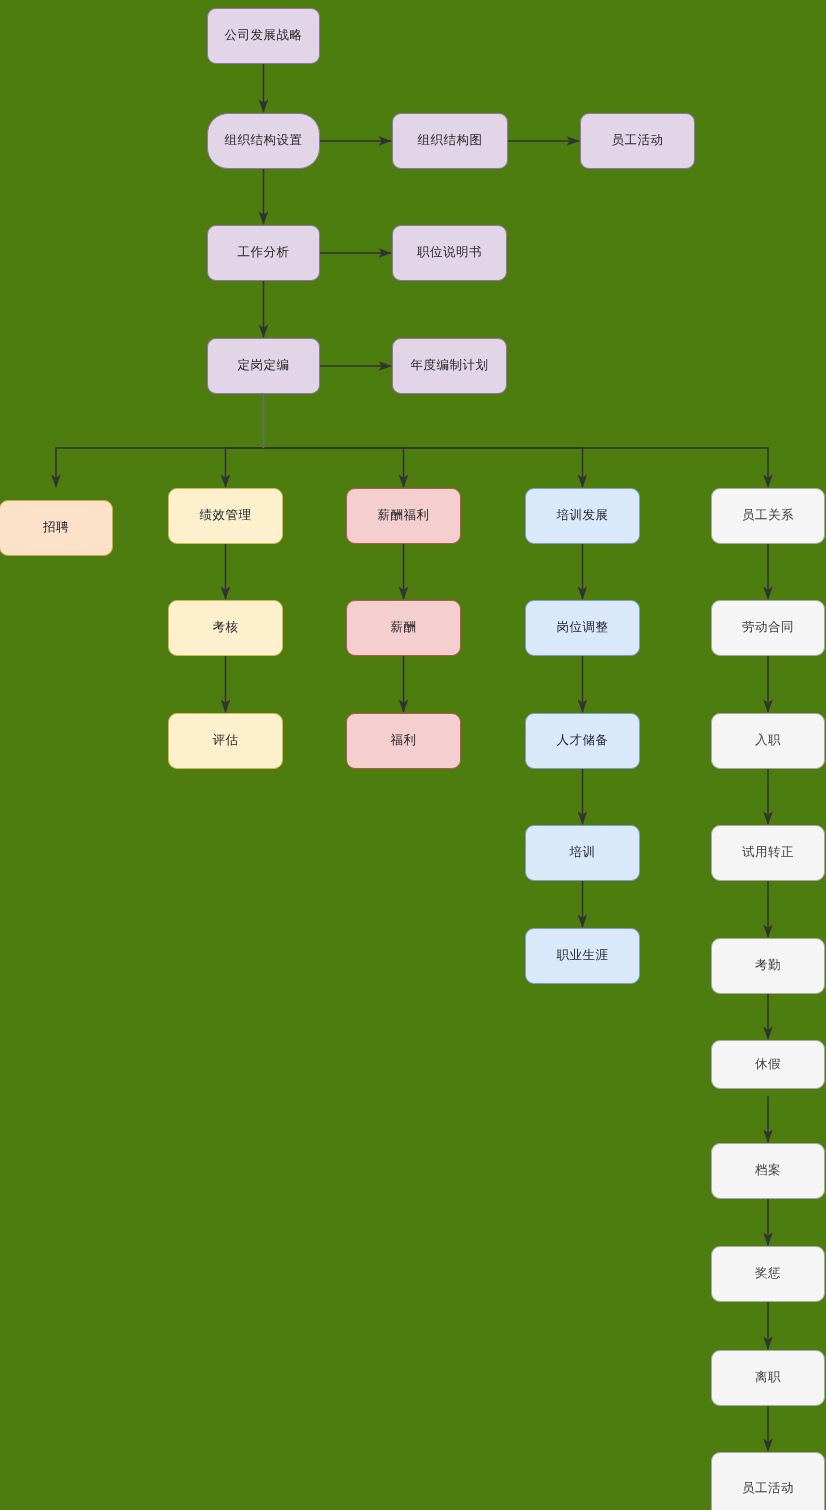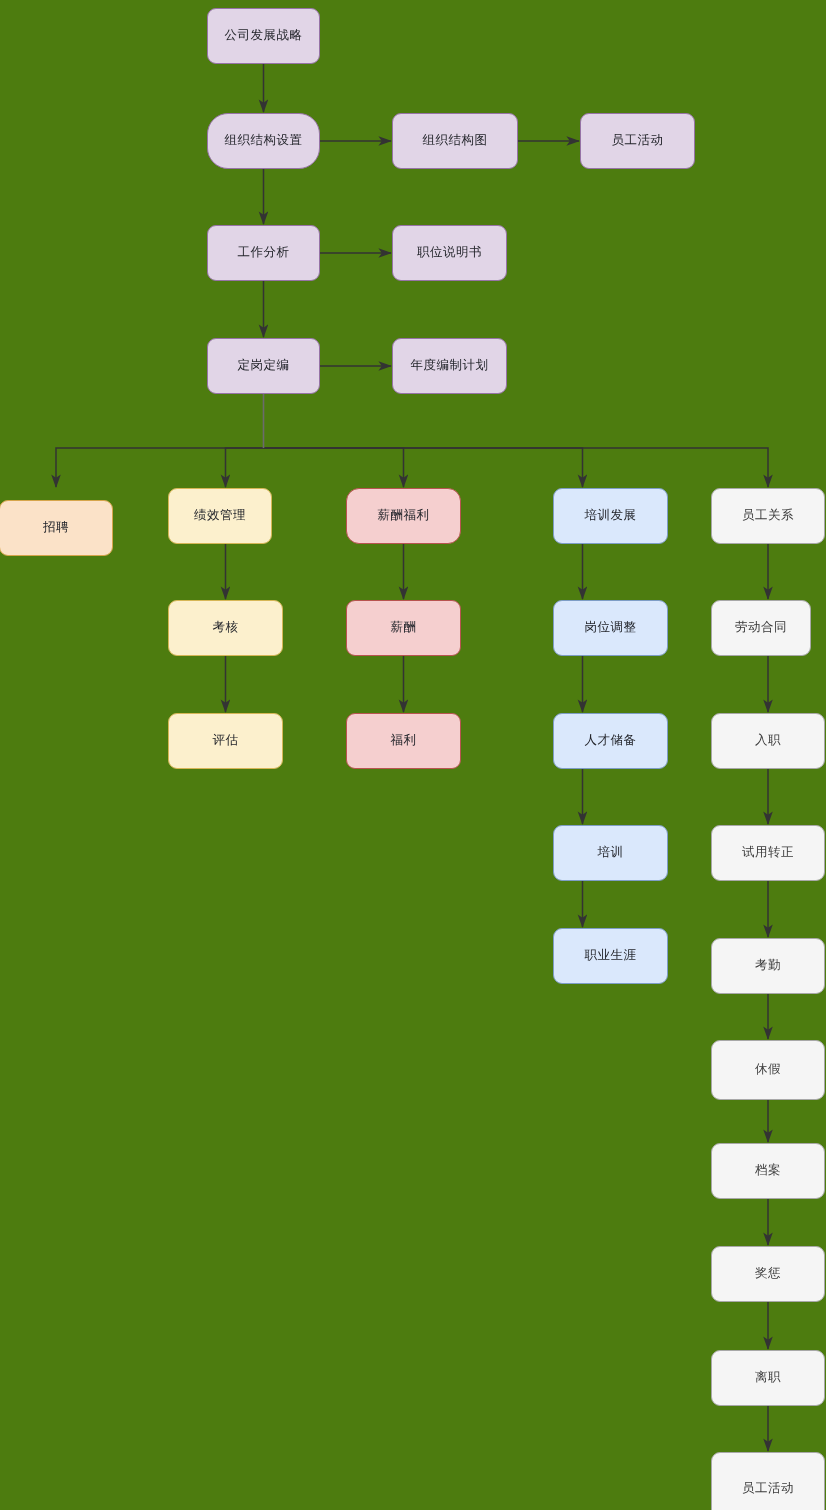--- a/index.html
+++ b/index.html
@@ -41,21 +41,21 @@
     letter-spacing: 0.5px;
     text-align: center;
     color: #23252b;
     white-space: nowrap;
     z-index: 2;
   }
   .n-purple { background: #e1d5e7; border-color: #9673a6; }
   .n-orange { background: #fbe2c8; border-color: #d6a54b; }
   .n-yellow { background: #fcf0cd; border-color: #d6b656; }
   .n-red    { background: #f5cfcf; border-color: #b85450; }
-  .n-blue   { background: #dae8fc; border-color: #7e9dc6; margin-left: 28px; }
+  .n-blue   { background: #dae8fc; border-color: #7e9dc6; }
   .n-gray   { background: #f5f5f5; border-color: #a8a8a8; color: #3a3a3a; }
 </style>
 </head>
 <body>
 
 <div id="canvas">
   <svg id="edges" viewBox="0 0 826 1510" xmlns="http://www.w3.org/2000/svg">
     <defs>
       <marker id="arrow" markerWidth="10" markerHeight="10" refX="8.4" refY="3.2" orient="auto" markerUnits="strokeWidth">
         <path d="M0,0 L9,3.2 L0,6.4 L2.3,3.2 z" fill="#333333"></path>
@@ -94,51 +94,51 @@
         <polyline points="263.5,394 263.5,448" fill="none" stroke="#6b6b6b" stroke-width="1.6"></polyline>
       </g>
   </svg>
   <div id="node-layer">
       <div class="node n-purple" style="left: 207px; top: 8px; width: 113px; height: 56px;">
         <span>公司发展战略</span>
       </div>
       <div class="node n-purple" style="left: 207px; top: 113px; width: 113px; height: 56px; border-radius: 21px;">
         <span>组织结构设置</span>
       </div>
-      <div class="node n-purple" style="left: 392px; top: 113px; width: 126px; height: 56px; justify-content: center;">
+      <div class="node n-purple" style="left: 392px; top: 113px; width: 116px; height: 56px; justify-content: center;">
         <span>组织结构图</span>
       </div>
       <div class="node n-purple" style="left: 580px; top: 113px; width: 115px; height: 56px;">
         <span>员工活动</span>
       </div>
       <div class="node n-purple" style="left: 207px; top: 225px; width: 113px; height: 56px;">
         <span>工作分析</span>
       </div>
       <div class="node n-purple" style="left: 392px; top: 225px; width: 115px; height: 56px;">
         <span>职位说明书</span>
       </div>
       <div class="node n-purple" style="left: 207px; top: 338px; width: 113px; height: 56px;">
         <span>定岗定编</span>
       </div>
       <div class="node n-purple" style="left: 392px; top: 338px; width: 115px; height: 56px;">
         <span>年度编制计划</span>
       </div>
       <div class="node n-orange" style="left: -1px; top: 488px; width: 114px; height: 56px; margin-top: 12px;">
         <span>招聘</span>
       </div>
-      <div class="node n-yellow" style="left: 168px; top: 488px; width: 104px; height: 56px;">
+      <div class="node n-yellow" style="left: 168px; top: 488px; width: 115px; height: 56px;">
         <span>绩效管理</span>
       </div>
       <div class="node n-yellow" style="left: 168px; top: 600px; width: 115px; height: 56px;">
         <span>考核</span>
       </div>
       <div class="node n-yellow" style="left: 168px; top: 713px; width: 115px; height: 56px;">
         <span>评估</span>
       </div>
-      <div class="node n-red" style="left: 346px; top: 488px; width: 115px; height: 56px; border-radius: 13px;">
+      <div class="node n-red" style="left: 346px; top: 488px; width: 115px; height: 56px;">
         <span>薪酬福利</span>
       </div>
       <div class="node n-red" style="left: 346px; top: 600px; width: 115px; height: 56px;">
         <span>薪酬</span>
       </div>
       <div class="node n-red" style="left: 346px; top: 713px; width: 115px; height: 56px;">
         <span>福利</span>
       </div>
       <div class="node n-blue" style="left: 525px; top: 488px; width: 115px; height: 56px;">
         <span>培训发展</span>
@@ -151,33 +151,33 @@
       </div>
       <div class="node n-blue" style="left: 525px; top: 825px; width: 115px; height: 56px;">
         <span>培训</span>
       </div>
       <div class="node n-blue" style="left: 525px; top: 928px; width: 115px; height: 56px;">
         <span>职业生涯</span>
       </div>
       <div class="node n-gray" style="left: 711px; top: 488px; width: 114px; height: 56px;">
         <span>员工关系</span>
       </div>
-      <div class="node n-gray" style="left: 711px; top: 600px; width: 100px; height: 56px;">
+      <div class="node n-gray" style="left: 711px; top: 600px; width: 114px; height: 56px;">
         <span>劳动合同</span>
       </div>
       <div class="node n-gray" style="left: 711px; top: 713px; width: 114px; height: 56px;">
         <span>入职</span>
       </div>
       <div class="node n-gray" style="left: 711px; top: 825px; width: 114px; height: 56px;">
         <span>试用转正</span>
       </div>
       <div class="node n-gray" style="left: 711px; top: 938px; width: 114px; height: 56px;">
         <span>考勤</span>
       </div>
-      <div class="node n-gray" style="left: 711px; top: 1040px; width: 114px; height: 60px;">
+      <div class="node n-gray" style="left: 711px; top: 1040px; width: 114px; height: 49px;">
         <span>休假</span>
       </div>
       <div class="node n-gray" style="left: 711px; top: 1143px; width: 114px; height: 56px;">
         <span>档案</span>
       </div>
       <div class="node n-gray" style="left: 711px; top: 1246px; width: 114px; height: 56px;">
         <span>奖惩</span>
       </div>
       <div class="node n-gray" style="left: 711px; top: 1350px; width: 114px; height: 56px;">
         <span>离职</span>

